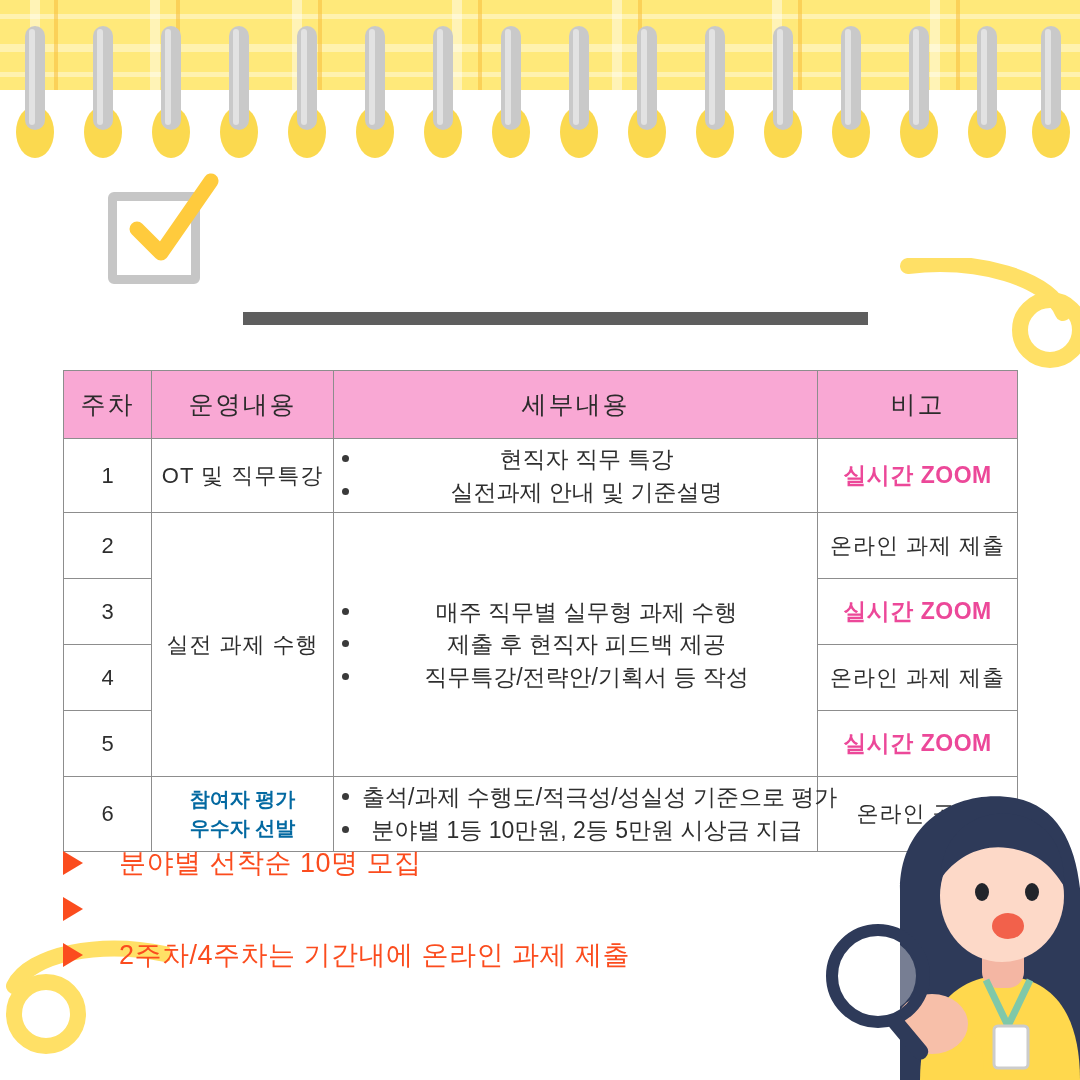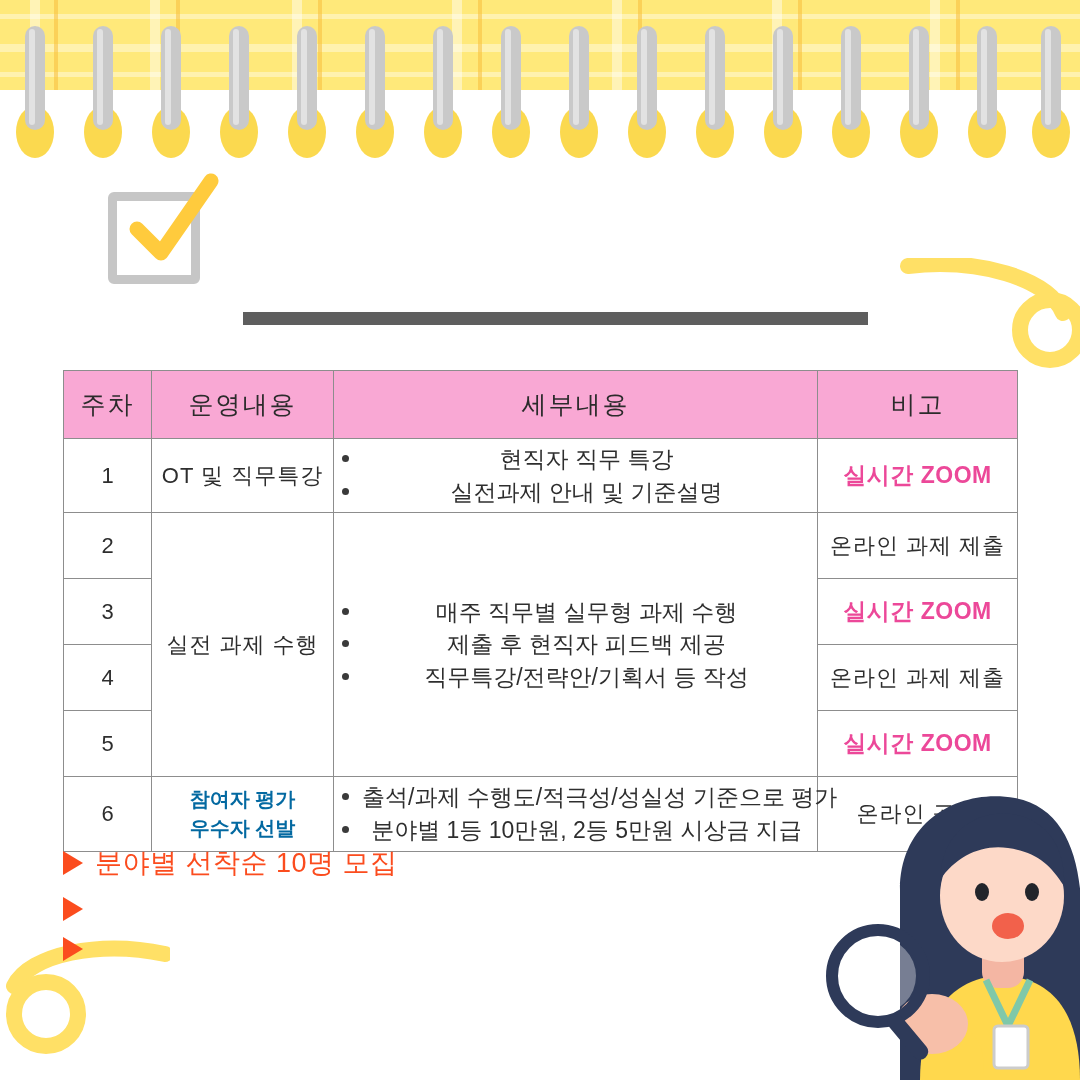--- a/index.html
+++ b/index.html
@@ -228,20 +228,21 @@
   .notes {
     position: absolute;
     top: 845px;
     left: 63px;
     width: 900px;
   }
   .note-line {
     display: flex;
     align-items: center;
     margin-bottom: 16px;
+    gap: 24px;
   }
   .note-arrow {
     width: 0; height: 0;
     border-left: 20px solid #fb4c1e;
     border-top: 12px solid transparent;
     border-bottom: 12px solid transparent;
     margin-right: 12px;
     flex: none;
   }
   .note-text {
@@ -457,20 +458,21 @@
 <div class="notes">
   <div class="note-line">
     <span class="note-arrow"></span>
     <span class="note-text">분야별 선착순 10명 모집</span>
   </div>
   <div class="note-line">
     <span class="note-arrow"></span>
   </div>
   <div class="note-line">
     <span class="note-arrow"></span>
+    <span class="note-text">2주차/4주차는 기간내에 온라인 과제 제출</span>
   </div>
 </div>
 
 <svg class="character" viewBox="0 0 330 300">
 
   <path d="M150,110 C150,40 210,8 265,18 C320,28 336,90 330,160 L330,300 L150,300 Z" fill="#2e3a59"></path>
 
   <path d="M170,300 C170,228 210,196 250,196 C300,196 330,230 330,300 Z" fill="#ffd84d"></path>
 
   <rect x="232" y="160" width="42" height="48" rx="16" fill="#f4b6a3"></rect>

